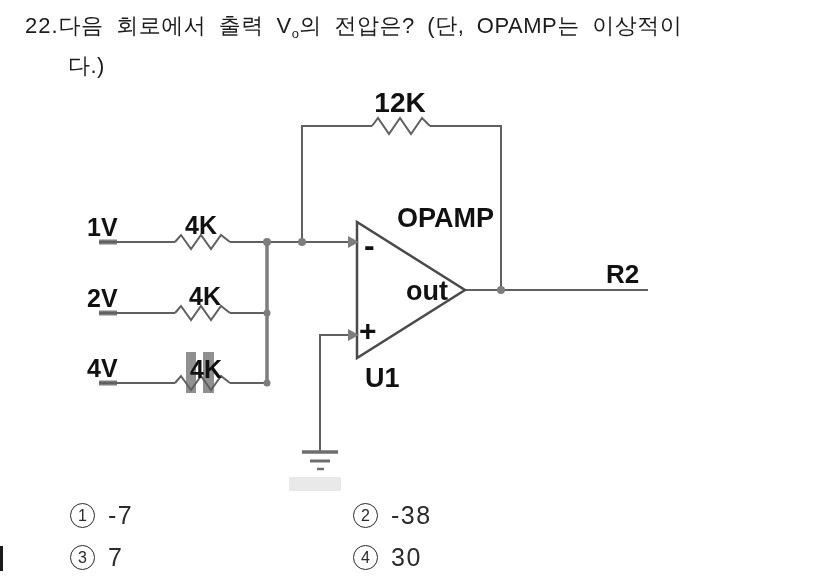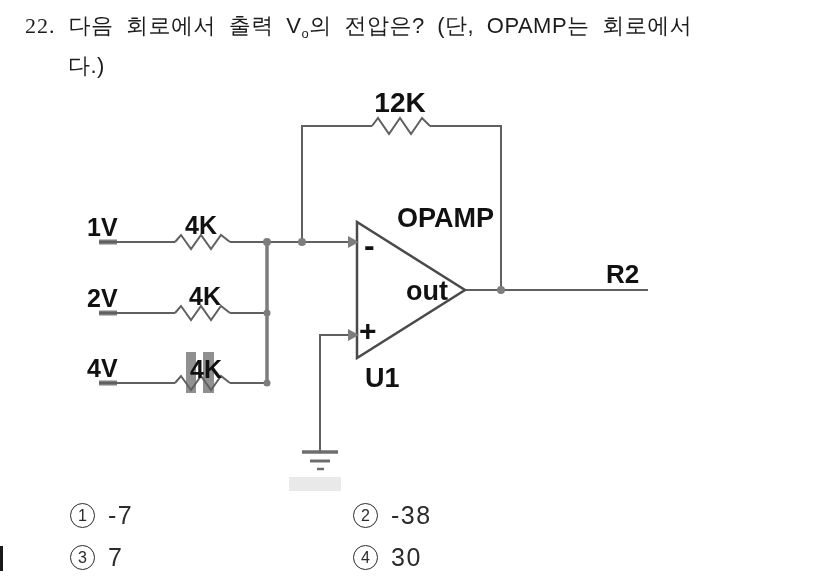--- a/index.html
+++ b/index.html
@@ -4,21 +4,21 @@
 <style>
   html,body { margin:0; padding:0; background:#fff; }
   .screen {
     position:relative; width:826px; height:577px; background:#ffffff;
     overflow:hidden; font-family:"Liberation Sans", sans-serif; color:#1c1c1c;
   }
   
   .question { position:absolute; left:25px; top:10px; font-size:22px; line-height:32px;
               letter-spacing:0.5px; word-spacing:6px; color:#1c1c1c; }
   .q-line1 { white-space:nowrap; }
-  .q-num { margin-right:13px; letter-spacing:1px;font-family:Liberation Serif, serif; }
+  .q-num { letter-spacing:1px; }
   .q-line2 { margin-left:43px; }
   .vsub { font-size:13px; vertical-align:sub; }
   
   .circuit { position:absolute; left:0; top:0; }
   .circuit text { font-family:"Liberation Sans", sans-serif; font-weight:700; fill:#111; }
   .wire { stroke:#606060; stroke-width:2; fill:none; }
   .bus  { stroke:#7d7d7d; stroke-width:3.5; fill:none; }
   .stub { stroke:#7d7d7d; stroke-width:5; fill:none; }
   .gnd  { stroke:#6e6e6e; fill:none; }
   .tri  { fill:#ffffff; stroke:#4a4a4a; stroke-width:2.5; stroke-linejoin:miter; }
@@ -38,21 +38,21 @@
   .choice-4 { left:353px; top:543px; }
   .edge-bar { position:absolute; left:0; top:546px; width:3px; height:25px; background:#1a1a1a; }
 </style>
 </head>
 <body>
 
 <div class="screen">
 
   <div class="question">
     <div class="q-line1">
-      <span class="q-num">22.</span><span>다음 회로에서 출력 </span><span><span>V</span><span class="vsub">o</span></span><span>의 전압은? (단, OPAMP는 회로에서</span>
+      <span class="q-num">22.</span><span>다음 회로에서 출력 </span><span><span>V</span><span class="vsub">o</span></span><span>의 전압은? (단, OPAMP는 이상적이</span>
     </div>
     <div class="q-line2">다.)</div>
   </div>
 
   <svg class="circuit" width="826" height="577" viewBox="0 0 826 577" xmlns="http://www.w3.org/2000/svg">
 
     <rect class="smudge" x="186" y="352" width="10" height="41"></rect>
     <rect class="smudge" x="203" y="352" width="11" height="41"></rect>
     <rect class="faint" x="289" y="477" width="52" height="14"></rect>
 

